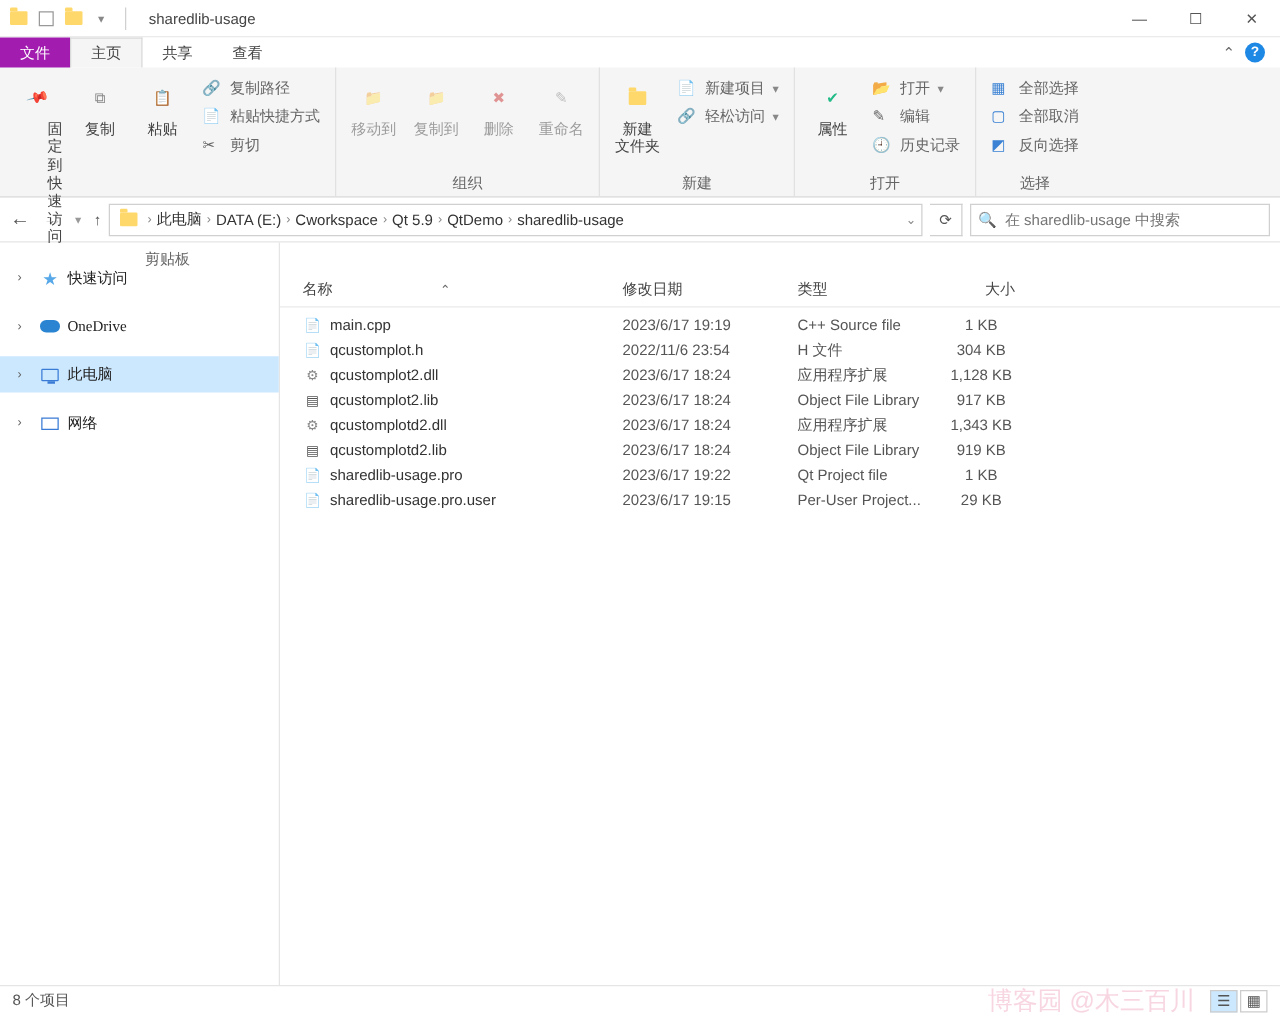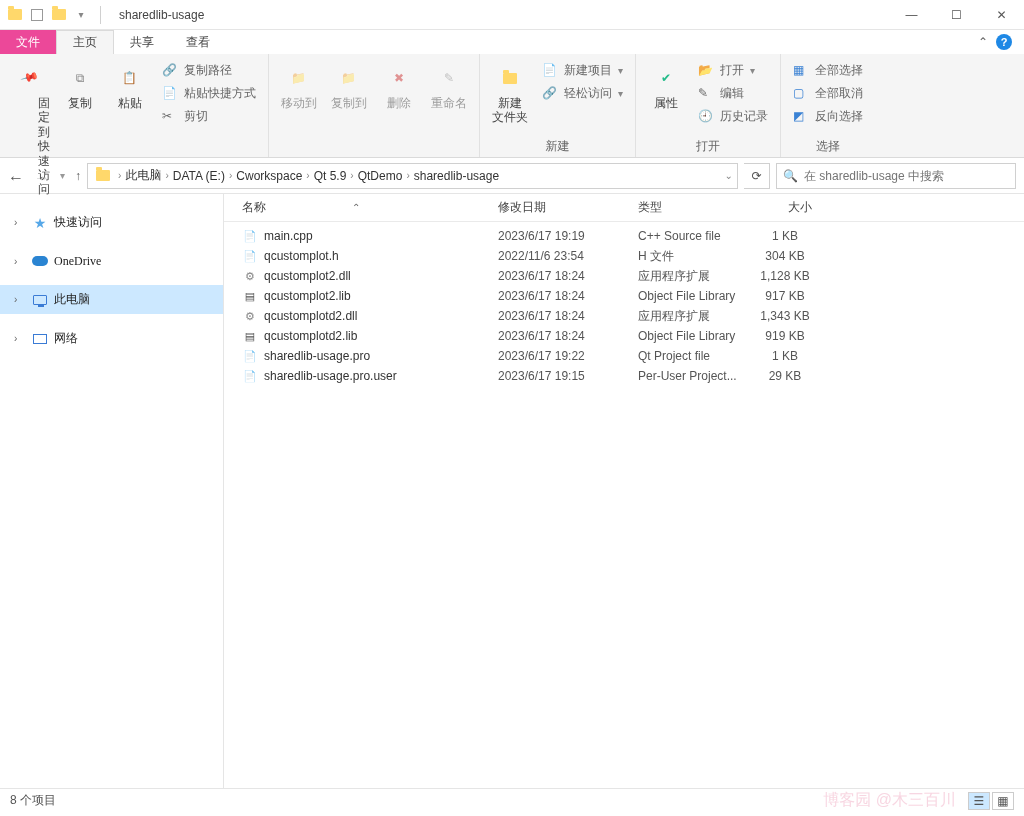--- a/index.html
+++ b/index.html
@@ -10,21 +10,21 @@
 .titlebar .qat { display: flex; align-items: center; gap: 4px; padding-left: 6px; }
 .titlebar .qat-icon { width: 18px; height: 18px; display: flex; align-items: center; justify-content: center; }
 .titlebar .sep { width: 1px; height: 18px; background: #d0d0d0; margin: 0 6px; }
 .titlebar .title { padding-left: 8px; color: #444; }
 .titlebar .wincontrols { margin-left: auto; display: flex; }
 .titlebar .wincontrols div { width: 45px; height: 30px; display: flex; align-items: center; justify-content: center; color: #555; }
 
 
 .tabstrip { height: 24px; display: flex; align-items: stretch; background: #fff; }
 .tab { padding: 4px 16px; display: flex; align-items: center; color: #444; cursor: pointer; }
-.tab.active-file { background: #ec4899; color: #fff; }
+.tab.active-file { background: #a21caf; color: #fff; }
 .tab.active-home { border: 1px solid #dadada; border-bottom: none; background: #f5f5f5; }
 .tabstrip .right { margin-left: auto; display: flex; align-items: center; gap: 8px; padding-right: 12px; }
 
 
 .ribbon { height: 104px; background: #f5f5f5; border-bottom: 1px solid #dadada; display: flex; }
 .group { border-right: 1px solid #e1e1e1; padding: 4px 8px 2px; display: flex; flex-direction: column; }
 .group-body { flex: 1; display: flex; align-items: flex-start; gap: 6px; }
 .group-label { text-align: center; color: #666; font-size: 12px; padding-top: 2px; }
 .bigbtn { display: flex; flex-direction: column; align-items: center; width: 44px; gap: 2px; padding-top: 4px; cursor: pointer; }
 .bigbtn .icon { width: 32px; height: 32px; display: flex; align-items: center; justify-content: center; }
@@ -47,39 +47,39 @@
 
 .main { display: flex; height: 594px; }
 .sidebar { width: 224px; border-right: 1px solid #e5e5e5; padding-top: 14px; }
 .side-item { display: flex; align-items: center; gap: 6px; padding: 6px 10px 6px 14px; cursor: pointer; }
 .side-item.selected { background: #cce8ff; }
 .side-chev { width: 12px; color: #666; font-size: 10px; }
 .side-icon { width: 16px; height: 16px; display: flex; align-items: center; justify-content: center; }
 .side-label { color: #222; font-family: Liberation Serif, serif; }
 
 
-.filepane { flex: 1; display: flex; flex-direction: column; }
+.filepane { flex: 1; display: flex; flex-direction: column; margin-top: 24px; }
 .colhead { display: flex; align-items: center; height: 28px; border-bottom: 1px solid #eaeaea; color: #444; padding-left: 10px; }
 .colhead .col { padding: 0 8px; }
 .colhead .sort { color: #666; font-size: 10px; padding-left: 6px; }
 .c-name { width: 256px; }
 .c-date { width: 140px; }
 .c-type { width: 120px; }
 .c-size { width: 70px; text-align: right; }
 .filelist { flex: 1; overflow: auto; padding-top: 4px; }
 .row { display: flex; align-items: center; height: 20px; padding-left: 10px; cursor: pointer; color: #333; }
 .fname { width: 256px; display: flex; align-items: center; gap: 6px; padding-left: 8px; }
 .ficon { width: 16px; height: 16px; display: flex; align-items: center; justify-content: center; font-size: 11px; }
 .fdate { width: 140px; color: #555; padding-left: 8px; }
 .ftype { width: 120px; color: #555; padding-left: 8px; }
 .fsize { width: 70px; text-align: center; color: #555; }
 
 
 .statusbar { height: 24px; border-top: 1px solid #e5e5e5; display: flex; align-items: center; padding: 0 10px; color: #555; }
-.statusbar .watermark { margin-left: auto; color: #f5c6d6; font-size: 16px; opacity: 0.7; }
+.statusbar .watermark { margin-left: auto; color: #f5c6d6; font-size: 20px; opacity: 0.7; }
 .statusbar .viewbtns { display: flex; gap: 2px; margin-left: 12px; }
 .statusbar .viewbtns div { width: 22px; height: 18px; border: 1px solid #ccc; display:flex; align-items:center; justify-content:center; }
 
 
 .folder-shape { width: 14px; height: 11px; background: #ffd86b; border-radius: 1px; position: relative; }
 .folder-shape::before { content: ""; position: absolute; top: -3px; left: 0; width: 6px; height: 3px; background: #ffd86b; border-radius: 1px 1px 0 0; }
 .checkbox-shape { width: 12px; height: 12px; border: 1px solid #999; }
 .monitor-shape { width: 14px; height: 10px; border: 1.5px solid #3a7bd5; border-radius: 1px; position: relative; }
 .monitor-shape::after { content:""; position:absolute; bottom:-3px; left:4px; width:6px; height:2px; background:#3a7bd5; }
 .cloud-shape { width:16px; height:10px; background:#2a84d2; border-radius:6px; position:relative; }
@@ -150,20 +150,21 @@
         <div class="smallrow">
             <span class="icon">📄</span>
             <span>粘贴快捷方式</span>
           </div>
         <div class="smallrow">
             <span class="icon">✂</span>
             <span>剪切</span>
           </div>
       </div>
     </div>
+    <div class="group-label">剪贴板</div>
   </div>
 
   <div class="group">
     <div class="group-body">
       <div class="bigbtn" style="opacity:.5;">
           <div class="icon" style="color:#d9a43a;">📁</div>
           <div class="lbl">移动到</div>
         </div>
       <div class="bigbtn" style="opacity:.5;">
           <div class="icon" style="color:#d9a43a;">📁</div>
@@ -171,20 +172,21 @@
         </div>
       <div class="bigbtn" style="opacity:.5;">
           <div class="icon" style="color:#c33;">✖</div>
           <div class="lbl">删除</div>
         </div>
       <div class="bigbtn" style="opacity:.5;">
           <div class="icon" style="color:#888;">✎</div>
           <div class="lbl">重命名</div>
         </div>
     </div>
+    <div class="group-label">组织</div>
   </div>
 
   <div class="group">
     <div class="group-body">
       <div class="bigbtn">
           <div class="icon">
             <div class="folder-shape"></div>
           </div>
           <div class="lbl" style="white-space:pre-line;">新建
 文件夹</div>

